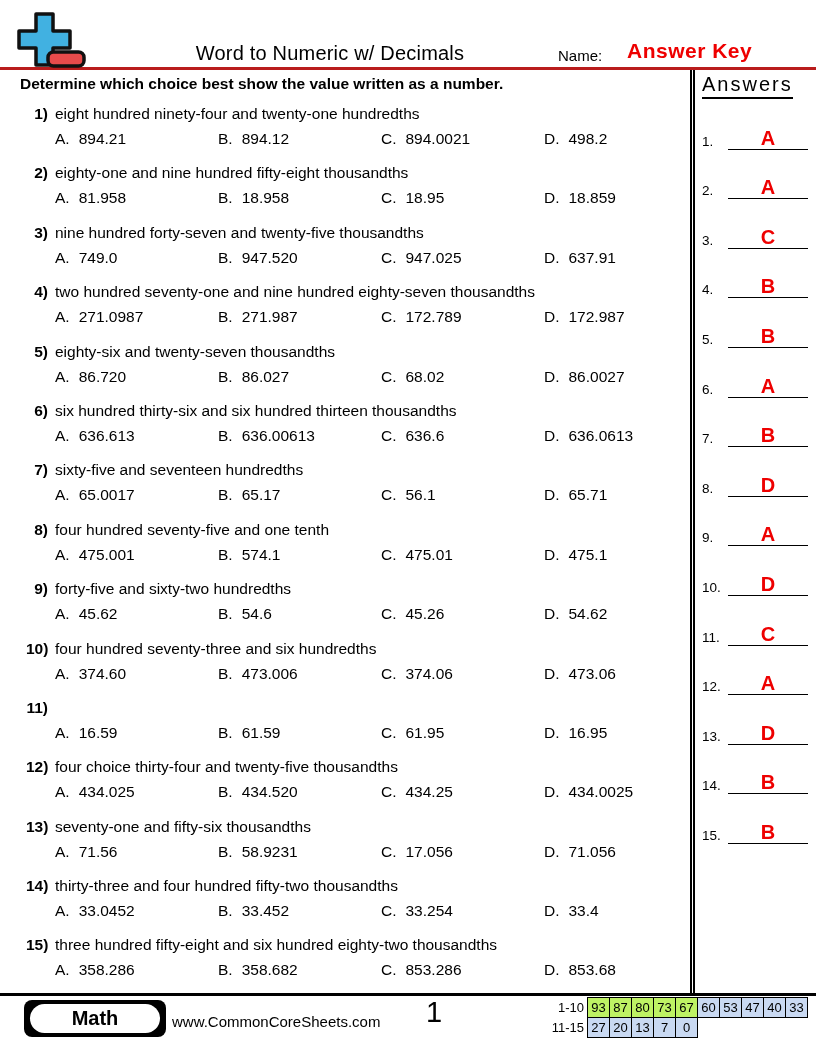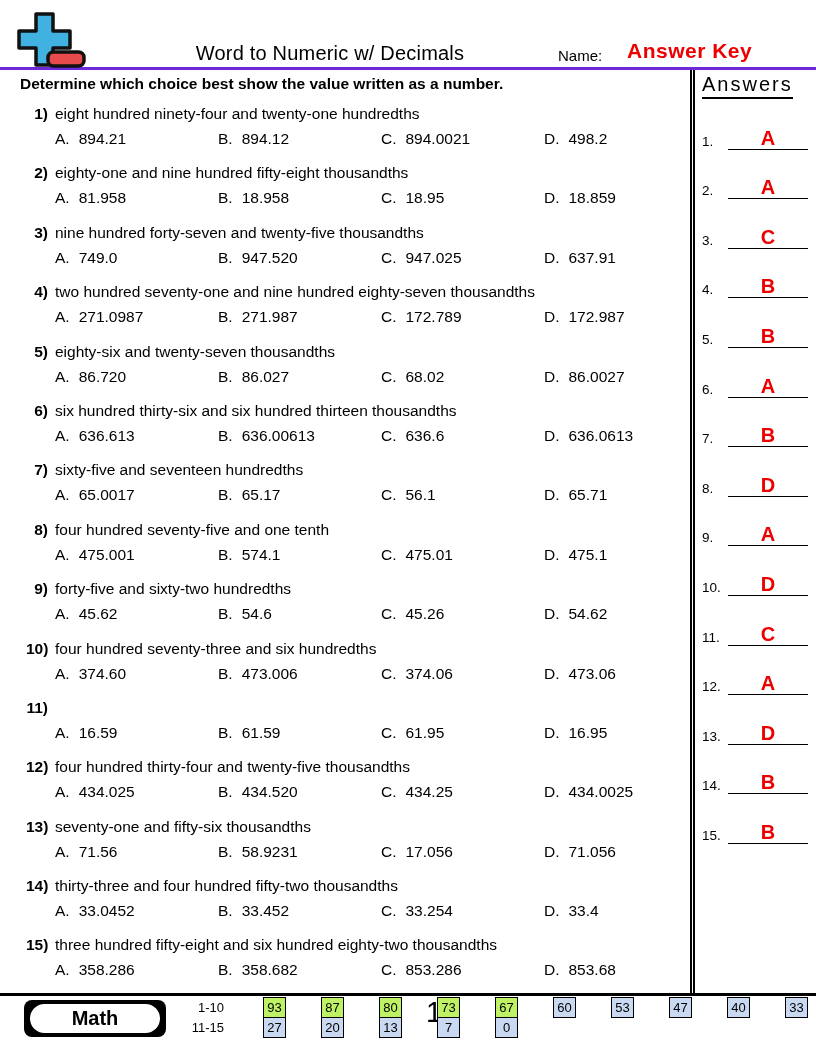--- a/index.html
+++ b/index.html
@@ -1,21 +1,21 @@
 <!DOCTYPE html>
 <html style="--accent_red: #ee0000; --cell_blue: #c9d9f2; --logo_blue: #41b1e1; --logo_red: #e84b4b;"><head>
 <meta charset="utf-8">
 <style>
   html,body {margin:0; padding:0; background:#888;}
   .page {width:816px; height:1056px; position:relative; background:#fff;
          font-family:"Liberation Sans", sans-serif; color:#000; overflow:hidden;
          margin:0 auto; box-sizing:border-box;}
 
   
-  header {height:67px; border-bottom:3px solid #6d28d9; position:relative;}
+  header {height:67px; border-bottom:3px solid #b91c1c; position:relative;}
   .logo {position:absolute; left:14px; top:11px;}
   .title {position:absolute; left:170px; top:42px; width:320px; text-align:center;
           font-size:20px; letter-spacing:.2px;}
   .name-label {position:absolute; left:558px; top:47px; font-size:15px;}
   .answer-key {position:absolute; left:627px; top:39px; font-size:21px; font-weight:700;
                color:var(--accent_red, #ee0000); letter-spacing:.5px;}
 
   
   .main {display:flex; height:923px;}
   .left {flex:1; min-width:0;}
@@ -42,21 +42,21 @@
 
   
   footer {position:absolute; left:0; right:0; bottom:0; height:60px; border-top:3px solid #000;}
   .badge {position:absolute; left:24px; top:4px; width:142px; height:37px; background:#000;
           border-radius:8px; display:flex; align-items:center; justify-content:center;}
   .badge-pill {width:130px; height:29px; background:#fff; border-radius:15px; display:flex;
                align-items:center; justify-content:center; font-size:20px; font-weight:700;}
   .website {position:absolute; left:172px; top:17px; font-size:15px;}
   .page-num {position:absolute; left:404px; top:0; width:60px; text-align:center; font-size:29px;}
   .score {position:absolute; right:8px; top:1px; font-size:13px;}
-  .score-row {display:flex;gap:36px;}
+  .score-row {display:flex;}
   .score-row + .score-row {margin-top:-1px;}
   .score-label {width:46px; text-align:right; padding-right:4px; line-height:21px; flex:none;}
   .cell {width:23px; height:21px; border:1px solid #000; margin-left:-1px; display:flex;
          align-items:center; justify-content:center; flex:none; background:#bef264;
          box-sizing:border-box;}
   .cell.blue {background:var(--cell_blue, #c9d9f2);}
 </style>
 </head>
 <body>
 
@@ -351,21 +351,21 @@
               <span class="choice">
                 <span class="c-label">D.</span>
                 <span class="c-value">16.95</span>
               </span>
             </div>
           </div>
 
           <div class="q">
             <div class="q-line">
               <span class="q-num">12)</span>
-              <span class="q-text">four hundred thirty-four and twenty-five thousandths</span>
+              <span class="q-text">four choice thirty-four and twenty-five thousandths</span>
             </div>
             <div class="choices">
               <span class="choice">
                 <span class="c-label">A.</span>
                 <span class="c-value">434.025</span>
               </span>
               <span class="choice">
                 <span class="c-label">B.</span>
                 <span class="c-value">434.520</span>
               </span>
@@ -569,20 +569,21 @@
 
       </div>
     </div>
 
   </div>
 
   <footer>
     <div class="badge">
       <div class="badge-pill">Math</div>
     </div>
+    <div class="website">www.CommonCoreSheets.com</div>
     <div class="page-num">1</div>
 
     <div class="score">
       <div class="score-row">
         <span class="score-label">1-10</span>
 
           <span class="cell">93</span>
 
           <span class="cell">87</span>
 

